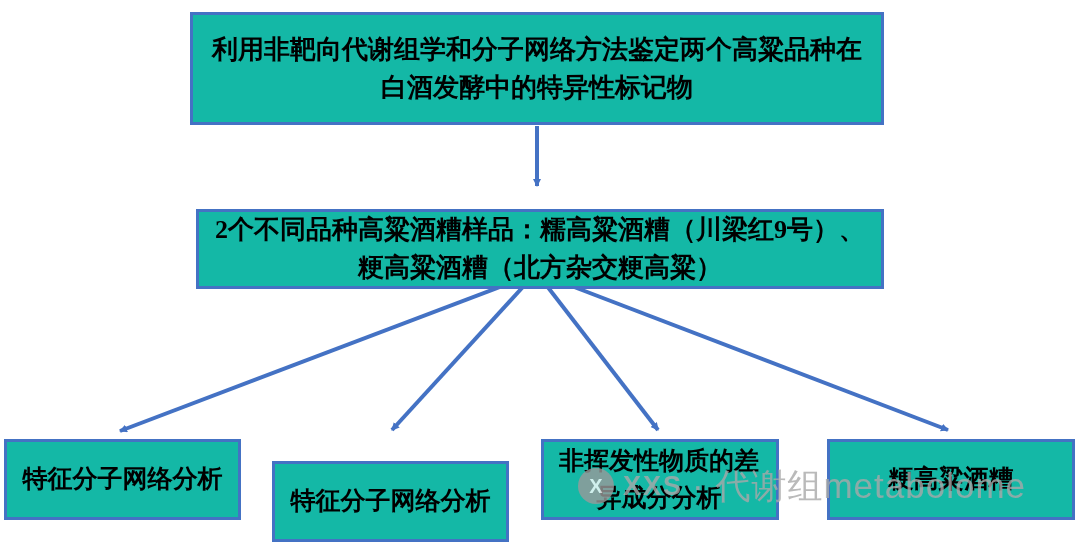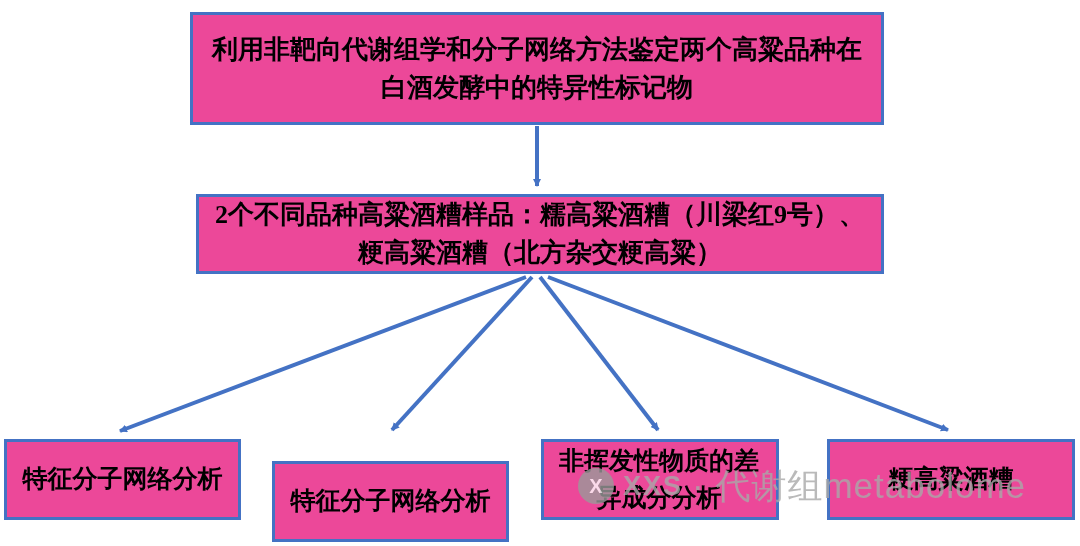--- a/index.html
+++ b/index.html
@@ -3,26 +3,26 @@
 <meta charset="utf-8">
 <style>
   html,body{margin:0;padding:0;}
   body{
     width:1080px;height:546px;position:relative;background:#ffffff;overflow:hidden;
     font-family:"Liberation Serif","DejaVu Serif",serif;
   }
   :root{ --accent:#4472C4; }
   .box{
     position:absolute;box-sizing:border-box;
-    border:3px solid var(--accent);background:#ec4899;
+    border:3px solid var(--accent);background:#14b8a6;
     display:flex;align-items:center;justify-content:center;text-align:center;
     font-weight:bold;color:#000;padding:4px 14px;line-height:1.45;
   }
   #title-box  {left:190px;top:12px;width:694px;height:113px;font-size:26px;}
-  #samples-box{left:196px;top:194px;width:688px;height:80px;font-size:26px;}
+  #samples-box{left:196px;top:209px;width:688px;height:80px;font-size:26px;}
   .leaf{top:439px;height:81px;font-size:25px;}
   #leaf-0{left:4px;  width:237px;}
   #leaf-1{left:272px;width:237px;margin-top:22px;}
   #leaf-2{left:541px;width:238px;padding-left:12px;}
   #leaf-3{left:827px;width:248px;}
   #arrow-layer{position:absolute;left:0;top:0;width:1080px;height:546px;pointer-events:none;}
   #arrow-layer .arrow{stroke:var(--accent);stroke-width:4;fill:none;}
   #arrow-layer marker path{fill:var(--accent);}
   #watermark{
     position:absolute;left:578px;top:464px;height:44px;

